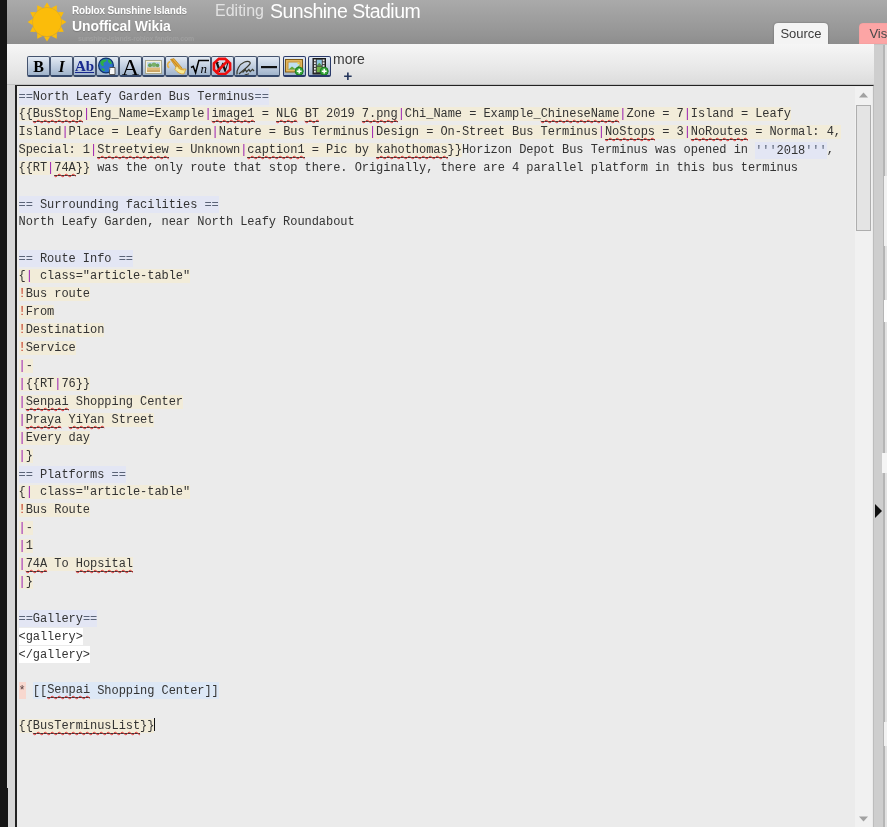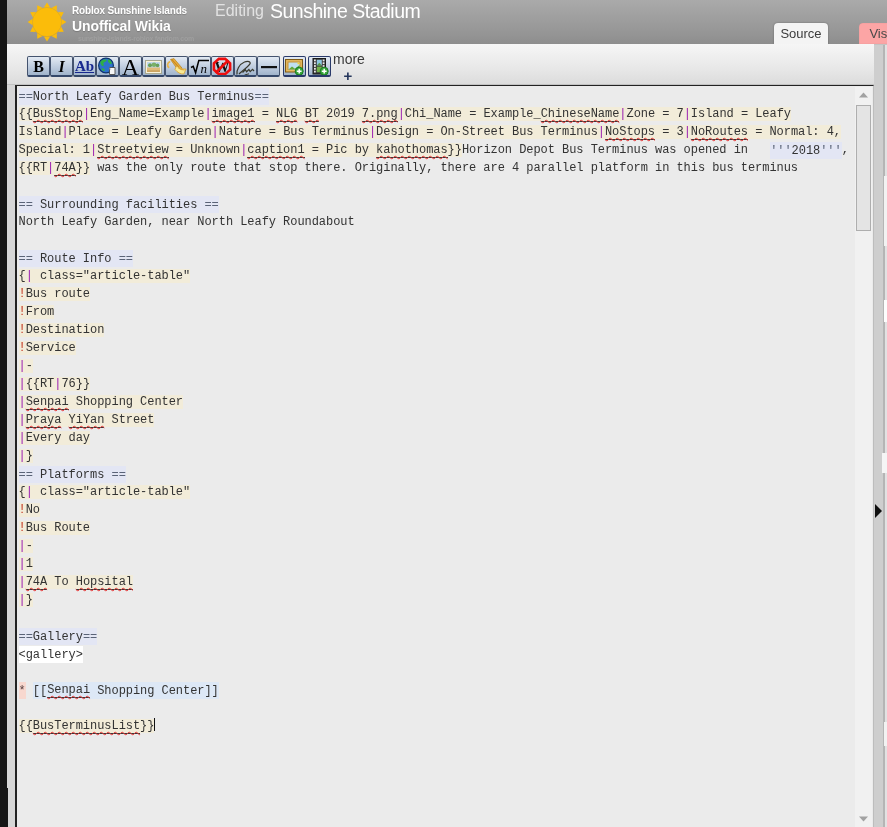--- a/index.html
+++ b/index.html
@@ -16,21 +16,21 @@
 #tbar{position:absolute;left:6px;top:44px;width:868px;height:40px;background:linear-gradient(#f6f6f6,#e8e8e8 60%,#dcdcdc);border-bottom:1px solid #c2c2c2;}
 .btn{position:absolute;top:56px;width:23px;height:21px;border:1px solid #44536e;border-bottom:2px solid #35486a;border-radius:2px;background:linear-gradient(#e3eaf3,#bccadd 60%,#a0b4cb);box-sizing:border-box;text-align:center;overflow:hidden;}
 #more{position:absolute;left:333px;top:51px;width:30px;color:#3a3a3a;font-size:14px;text-align:center;}
 #more b{color:#25365c;font-size:15px;}
 #ta{position:absolute;left:15px;top:85px;width:859px;height:742px;background:#ebebeb;border-top:1.5px solid #222;border-left:2px solid #222;border-right:1px solid #bdbdbd;border-bottom:none;box-sizing:border-box;}
 #txt{position:absolute;left:1.5px;top:1px;font-family:"Liberation Mono",monospace;font-size:12px;line-height:18px;letter-spacing:-0.05px;color:#333;}
 #txt div{height:18px;white-space:pre;}
 .h{background:#e3e6f4;padding:1.5px 0;}
 .t{background:#f2ecd9;padding:0 0;}
 .p{background:#ffffff;padding:1.5px 0;text-align:center;}
-.bb{background:#e3e6f4;padding:1.5px 0;margin-left:15px;}
+.bb{background:#e3e6f4;padding:1.5px 0;}
 .lb{background:#dde8f6;padding:1.5px 0;}
 .pi{color:#991bb0;}
 .ex{color:#c2321c;}
 .st{color:#553d3d;background:#f8d8cf;padding:1.5px 0;}
 .eq{color:#5a6377;}
 u{text-decoration:none;border-bottom:1px solid #3a3a3a;}
 .sq{text-decoration:underline wavy #e43131 1px;text-underline-offset:2px;}
 #sbar{position:absolute;right:1px;top:1px;width:17px;height:740px;background:#f1f1f1;}
 .arr{position:absolute;left:0;width:17px;height:17px;background:#f1f1f1;}
 #thumb{position:absolute;left:1px;top:18px;width:15px;height:126px;background:#e4e4e4;border:1px solid #aeaeae;box-sizing:border-box;}
@@ -164,29 +164,29 @@
 <div><span class="t"><span class="ex">!</span>Destination</span></div>
 <div><span class="t"><span class="ex">!</span>Service</span></div>
 <div><span class="t"><span class="pi">|</span>-</span></div>
 <div><span class="t"><span class="pi">|</span>{{RT<span class="pi">|</span>76}}</span></div>
 <div><span class="t"><span class="pi">|</span><span class="sq"><u>Senpai</u></span> Shopping Center</span></div>
 <div><span class="t"><span class="pi">|</span><span class="sq"><u>Praya</u></span> <span class="sq"><u>YiYan</u></span> Street</span></div>
 <div><span class="t"><span class="pi">|</span>Every day</span></div>
 <div><span class="t"><span class="pi">|</span>}</span></div>
 <div><span class="h"><span class="eq">==</span> Platforms <span class="eq">==</span></span></div>
 <div><span class="t">{<span class="pi">|</span> class="article-table"</span></div>
-<div><span class="t"><span class="ex">!</span>No</span></div>
 <div><span class="t"><span class="ex">!</span>Bus Route</span></div>
 <div><span class="t"><span class="pi">|</span>-</span></div>
 <div><span class="t"><span class="pi">|</span>1</span></div>
 <div><span class="t"><span class="pi">|</span><span class="sq"><u>74A</u></span> To <span class="sq"><u>Hopsital</u></span></span></div>
 <div><span class="t"><span class="pi">|</span>}</span></div>
 <div></div>
 <div><span class="h"><span class="eq">==</span>Gallery<span class="eq">==</span></span></div>
 <div><span class="p">&lt;gallery&gt;</span></div>
+<div><span class="p">&lt;/gallery&gt;</span></div>
 <div></div>
 <div><span class="st">*</span> <span class="lb">[[<span class="sq"><u>Senpai</u></span> Shopping Center]]</span></div>
 <div></div>
 <div><span class="t">{{<span class="sq"><u>BusTerminusList</u></span>}}</span><span id="cur"></span></div>
 </div>
 <div id="sbar">
 <div class="arr" style="top:0"><svg width="17" height="17">
           <polygon points="4,10.5 8.5,5.5 13,10.5" fill="#a2a2a2"></polygon>
         </svg></div>
 <div id="thumb"></div>

